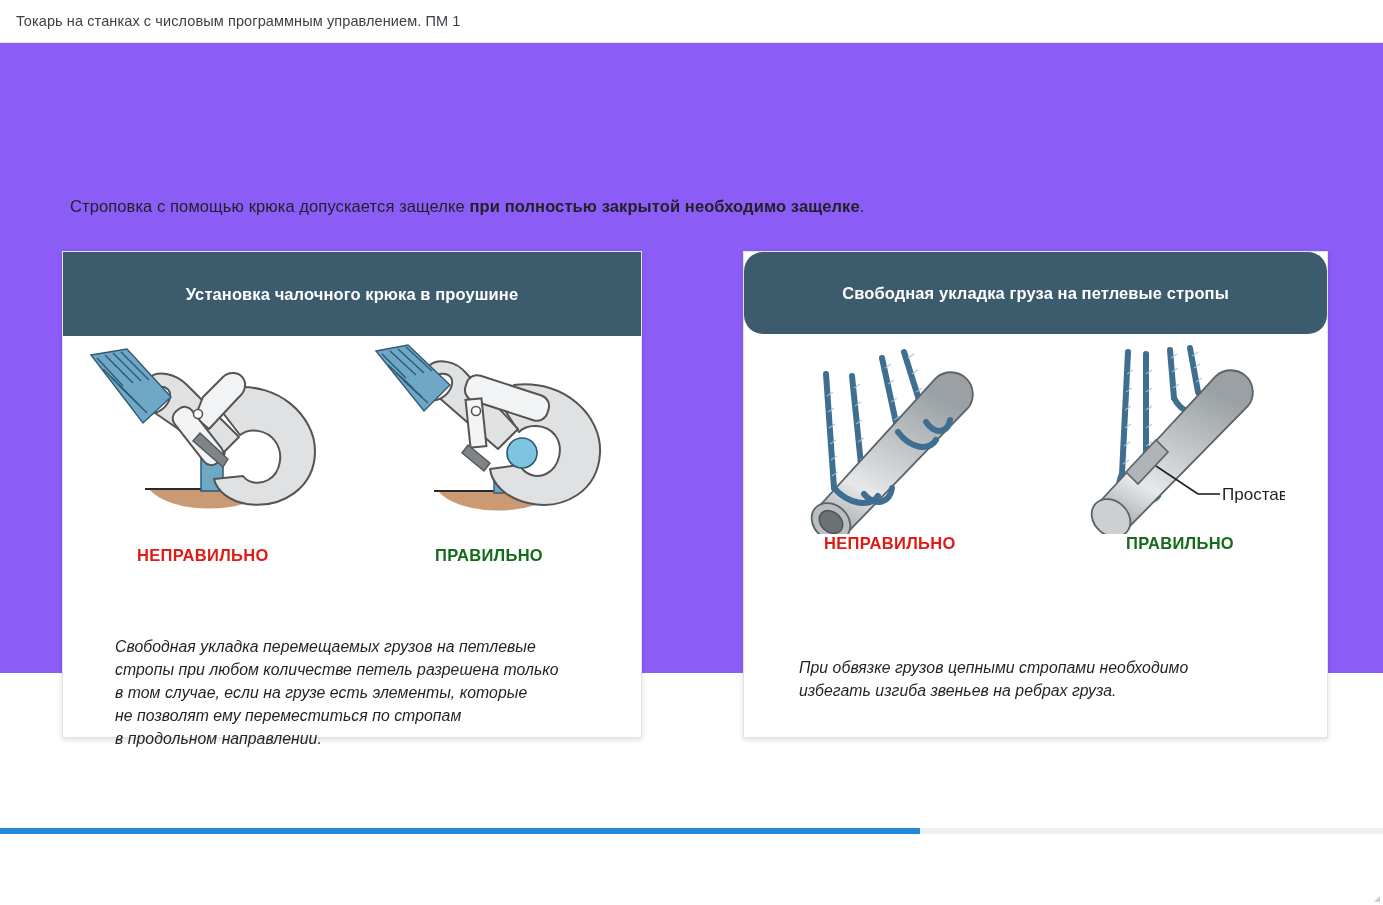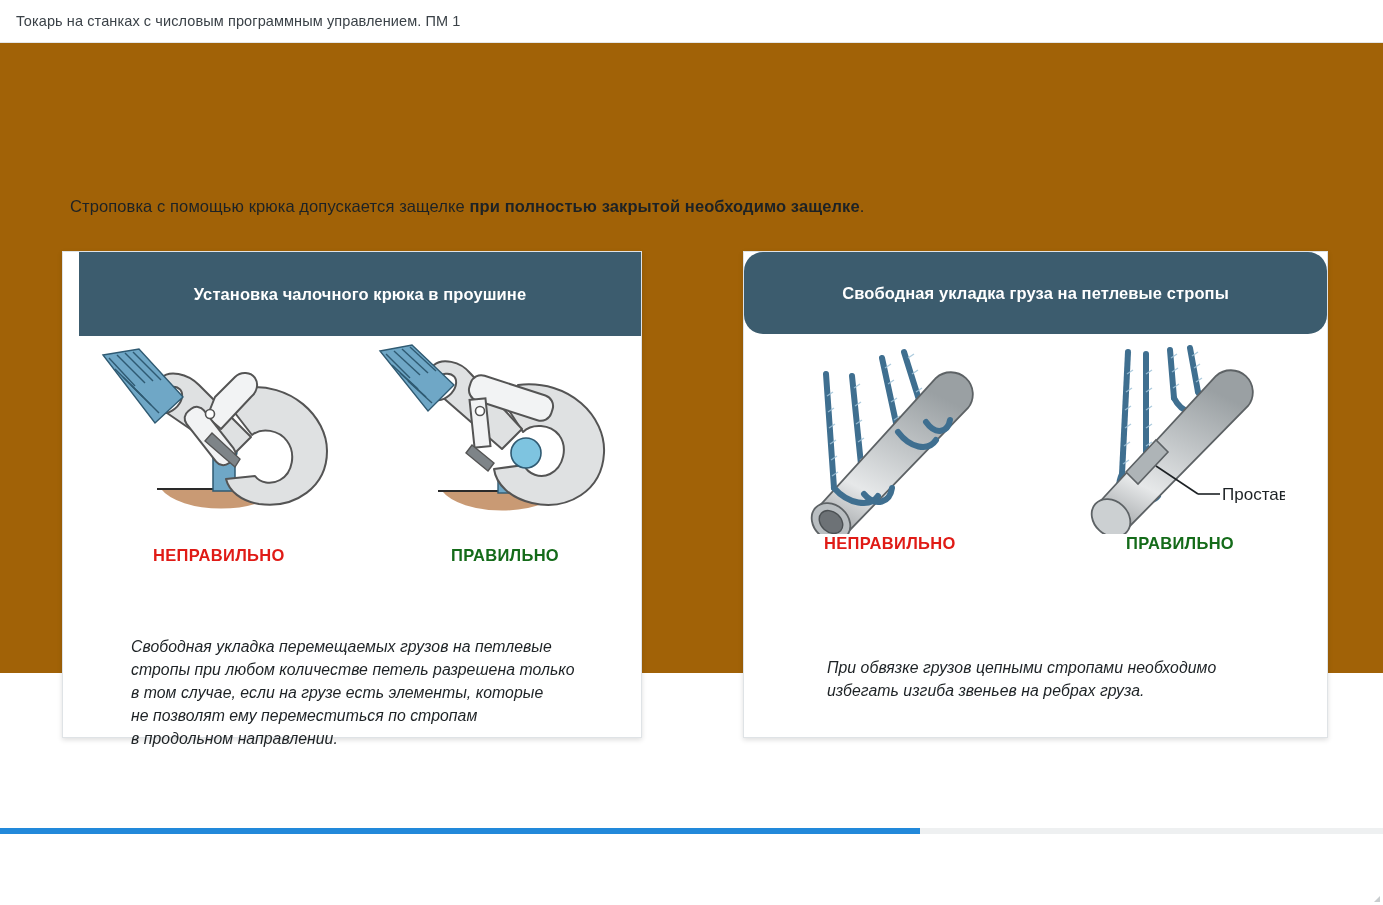--- a/index.html
+++ b/index.html
@@ -9,21 +9,21 @@
     height: 905px;
     background: #ffffff;
     font-family: "Liberation Sans", sans-serif;
     overflow: hidden;
   }
 
   .page {
     position: relative;
     width: 1383px;
     height: 673px;
-    background: #a16207;
+    background: #8b5cf6;
   }
 
   
   .topbar {
     position: absolute;
     left: 0; top: 0;
     width: 1383px;
     height: 43px;
     background: #ffffff;
     border-bottom: 1px solid #e3e6e8;
@@ -76,21 +76,21 @@
   }
   .intro b { font-weight: bold; }
 
   
   .card {
     position: absolute;
     background: #ffffff;
     border: 1px solid #dfe3e6;
     box-shadow: 0 2px 5px rgba(0,0,0,0.13);
   }
-  .card-left  { left: 62px;  top: 251px; width: 580px; height: 487px; padding-left: 16px; }
+  .card-left  { left: 62px;  top: 251px; width: 580px; height: 487px; }
   .card-right { left: 743px; top: 251px; width: 585px; height: 487px; }
 
   .card-head {
     background: #3c5c6e;
     color: #ffffff;
     font-weight: bold;
     display: flex;
     align-items: center;
     justify-content: center;
     font-size: 16.5px;
@@ -380,21 +380,21 @@
           <line x1="128" y1="158" x2="150" y2="158" stroke="#1d2225" stroke-width="1.6"></line>
           <text x="152" y="164" font-family="Liberation Sans, sans-serif" font-size="17" fill="#1d2225">Проставка</text>
         </svg>
       </div>
 
       <div class="verdicts" style="height:26px;">
         <span class="verdict-bad">НЕПРАВИЛЬНО</span>
         <span class="verdict-good">ПРАВИЛЬНО</span>
       </div>
 
-      <div class="card-text" style="white-space:pre-line;margin-left:28px;">При обвязке грузов цепными стропами необходимо
+      <div class="card-text" style="white-space:pre-line;">При обвязке грузов цепными стропами необходимо
 избегать изгиба звеньев на ребрах груза.</div>
     </div>
   </div>
 
   <div class="progress-track">
     <div class="progress-fill"></div>
   </div>
 
   <div class="footer">
 

